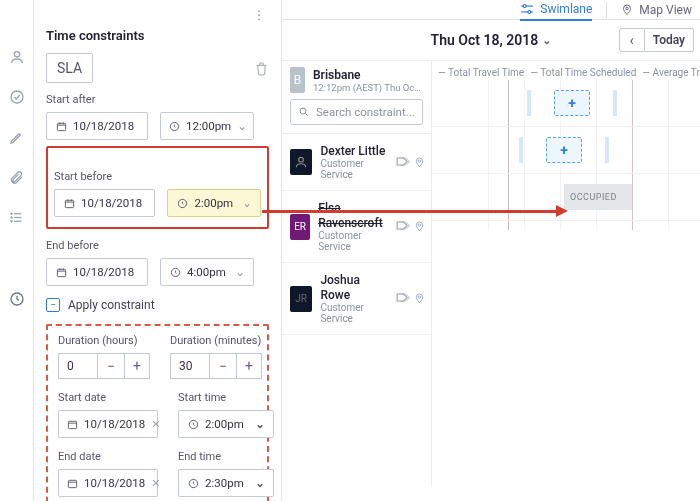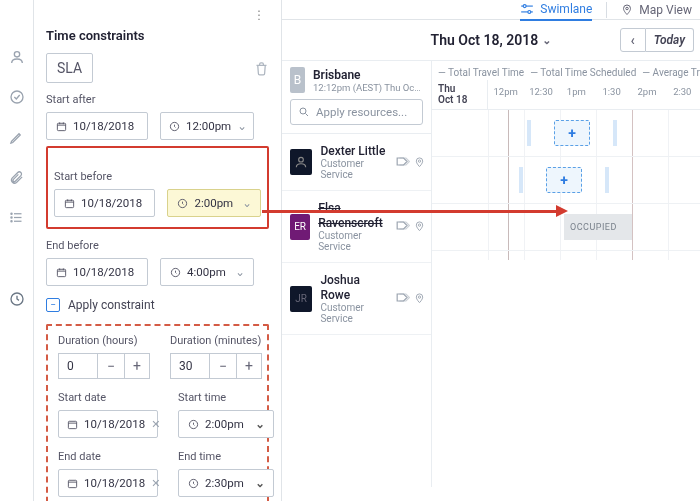--- a/index.html
+++ b/index.html
@@ -109,21 +109,21 @@
     height: 40px; display:flex; align-items:center; justify-content:center; position:relative;
     font-weight:600; font-size:14px; color:#223;
   }
   .datebar .today-group { position:absolute; right:6px; display:flex; align-items:center; }
   .nav-ar {
     width:26px; height:24px; border:1px solid #c3cad3; display:flex;align-items:center;justify-content:center;
     border-radius:3px 0 0 3px; background:#fff; color:#667; cursor:pointer;
   }
   .today-pill {
     height:24px; border:1px solid #c3cad3; border-left:none; border-radius:0 3px 3px 0;
-    padding:0 8px; font-size:12px; color:#445; background:#fff; display:flex;align-items:center; cursor:pointer;font-style:italic;
+    padding:0 8px; font-size:12px; color:#445; background:#fff; display:flex;align-items:center; cursor:pointer;
   }
   .datebar .dd { font-size:11px; color:#667; margin-left:4px; }
   
   .body {
     display:flex; height: calc(501px - 34px - 40px);
     border-top: 1px solid #e9edf1;
   }
   .res-col {
     width: 150px; border-right:1px solid #e9edf1;
   }
@@ -473,21 +473,21 @@
             <div class="reg-sub">12:12pm (AEST) Thu Oct 18, 20…</div>
           </div>
         </div>
         <div class="search">
           <span>
               <svg width="12" height="12" viewBox="0 0 24 24" fill="none" stroke="#8a93a0" stroke-width="2">
                 <circle cx="10" cy="10" r="6"></circle>
                 <line x1="20" y1="20" x2="15" y2="15"></line>
               </svg>
             </span>
-          <span>Apply resources...</span>
+          <span>Search constraint...</span>
         </div>
       </div>
       <div id="res-list">
           <div class="res-item">
             <div class="av">
               <svg width="14" height="14" viewBox="0 0 24 24" fill="none" stroke="#888" stroke-width="2">
                 <circle cx="12" cy="8" r="4"></circle>
                 <path d="M4 21c0-4 4-6 8-6s8 2 8 6"></path>
               </svg>
             </div>
@@ -554,34 +554,20 @@
           </div>
         </div>
     </div>
 
     <div class="tl-col">
       <div class="tl-meta">
         <span>Total Travel Time</span>
         <span>Total Time Scheduled</span>
         <span>Average Tr</span>
       </div>
-      <div class="tl-datehead">
-        <div class="tl-dh-left">
-          <div>Thu</div>
-          <div>Oct 18</div>
-        </div>
-        <div class="tl-ticks" id="ticks">
-            <div class="tick">12pm</div>
-            <div class="tick">12:30</div>
-            <div class="tick">1pm</div>
-            <div class="tick">1:30</div>
-            <div class="tick">2pm</div>
-            <div class="tick">2:30</div>
-          </div>
-      </div>
       <div class="tl-rows" id="tlrows" style="height:150px;">
         <div class="tl-strip"></div>
 
         <div class="gridline" style="left:56px;"></div>
         <div class="gridline" style="left:92px;"></div>
         <div class="gridline" style="left:128px;"></div>
         <div class="gridline" style="left:164px;"></div>
         <div class="gridline" style="left:200px;"></div>
         <div class="gridline" style="left:236px;"></div>
         <div class="nowline" style="left:76px;"></div>

